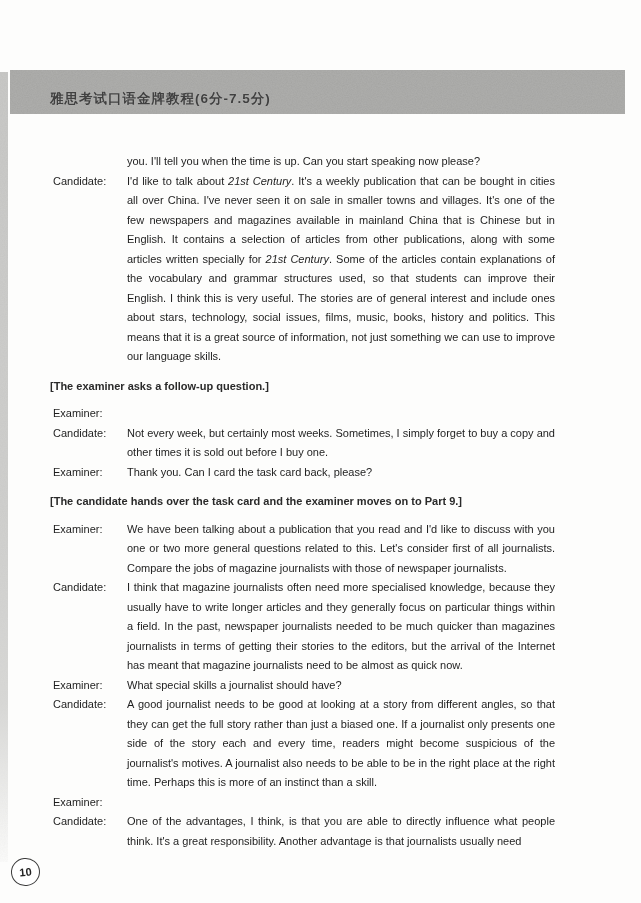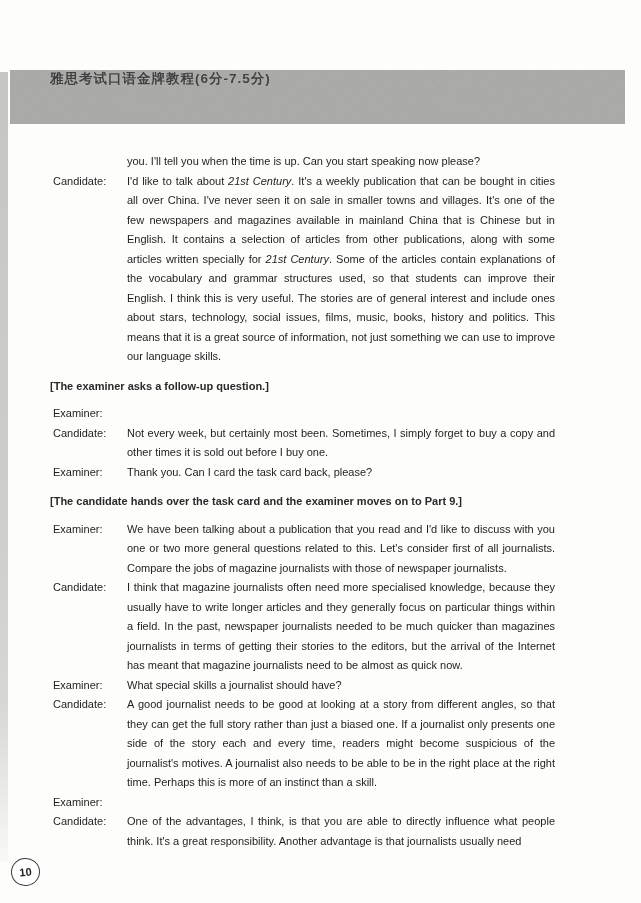--- a/index.html
+++ b/index.html
@@ -15,23 +15,23 @@
 
   
   .scan-strip {
     position: absolute; left: 0; top: 72px; width: 8px; height: 790px;
     background: linear-gradient(180deg, #c2c2c0 0%, #cbcbc9 55%, #d6d6d4 80%, rgba(214,214,212,0) 100%);
   }
   .scan-strip svg { position: absolute; inset: 0; opacity: .45; }
 
   
   .header-band {
-    position: absolute; left: 10px; top: 70px; width: 615px; height: 54px;
+    position: absolute; left: 10px; top: 70px; width: 615px; height: 44px;
     background: #a4a4a2;
-    display: flex; 
+    display: flex; align-items: flex-end;
   }
   .header-band svg.noise { position: absolute; inset: 0; width: 100%; height: 100%; opacity: .5; }
   .header-title {
     position: relative;
     padding: 0 0 6px 40px;
     font-size: 13.5px; font-weight: bold; letter-spacing: 1px;
     color: #404040;
     text-shadow: 0 0 1px rgba(255,255,255,.35);
   }
 
@@ -101,21 +101,21 @@
       <div class="turn">
         <div class="speaker">Candidate:</div>
         <div class="turn-text"><span>I'd like to talk about </span><em>21st Century</em><span>. It's a weekly publication that can be bought in cities all over China. I've never seen it on sale in smaller towns and villages. It's one of the few newspapers and magazines available in mainland China that is Chinese but in English. It contains a selection of articles from other publications, along with some articles written specially for </span><em>21st Century</em><span>. Some of the articles contain explanations of the vocabulary and grammar structures used, so that students can improve their English. I think this is very useful. The stories are of general interest and include ones about stars, technology, social issues, films, music, books, history and politics. This means that it is a great source of information, not just something we can use to improve our language skills.</span></div>
       </div>
       <div class="stage">[The examiner asks a follow-up question.]</div>
       <div class="turn">
         <div class="speaker">Examiner:</div>
       </div>
       <div class="turn">
         <div class="speaker">Candidate:</div>
-        <div class="turn-text"><span>Not every week, but certainly most been. Sometimes, I simply forget to buy a copy and other times it is sold out before I buy one.</span></div>
+        <div class="turn-text"><span>Not every week, but certainly most weeks. Sometimes, I simply forget to buy a copy and other times it is sold out before I buy one.</span></div>
       </div>
       <div class="turn">
         <div class="speaker">Examiner:</div>
         <div class="turn-text"><span>Thank you. Can I card the task card back, please?</span></div>
       </div>
       <div class="stage">[The candidate hands over the task card and the examiner moves on to Part 9.]</div>
       <div class="turn">
         <div class="speaker">Examiner:</div>
         <div class="turn-text"><span>We have been talking about a publication that you read and I'd like to discuss with you one or two more general questions related to this. Let's consider first of all journalists. Compare the jobs of magazine journalists with those of newspaper journalists.</span></div>
       </div>

